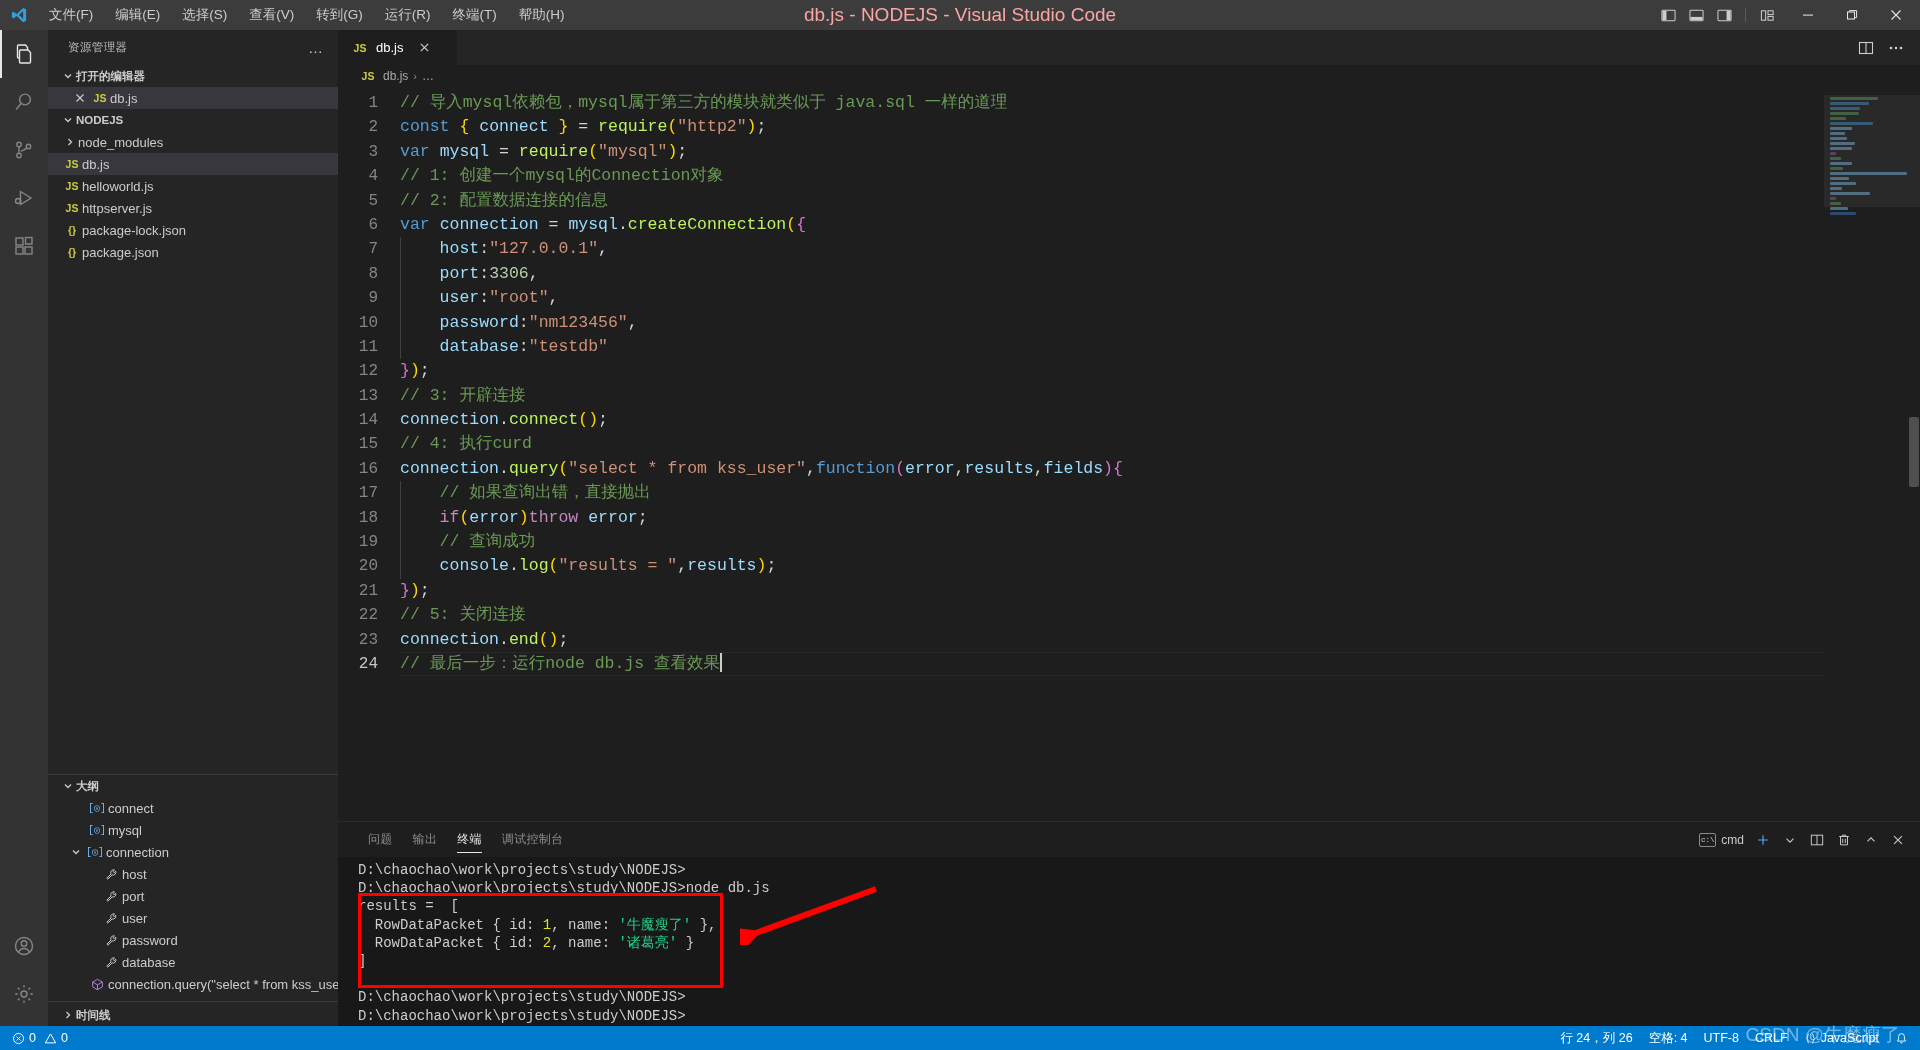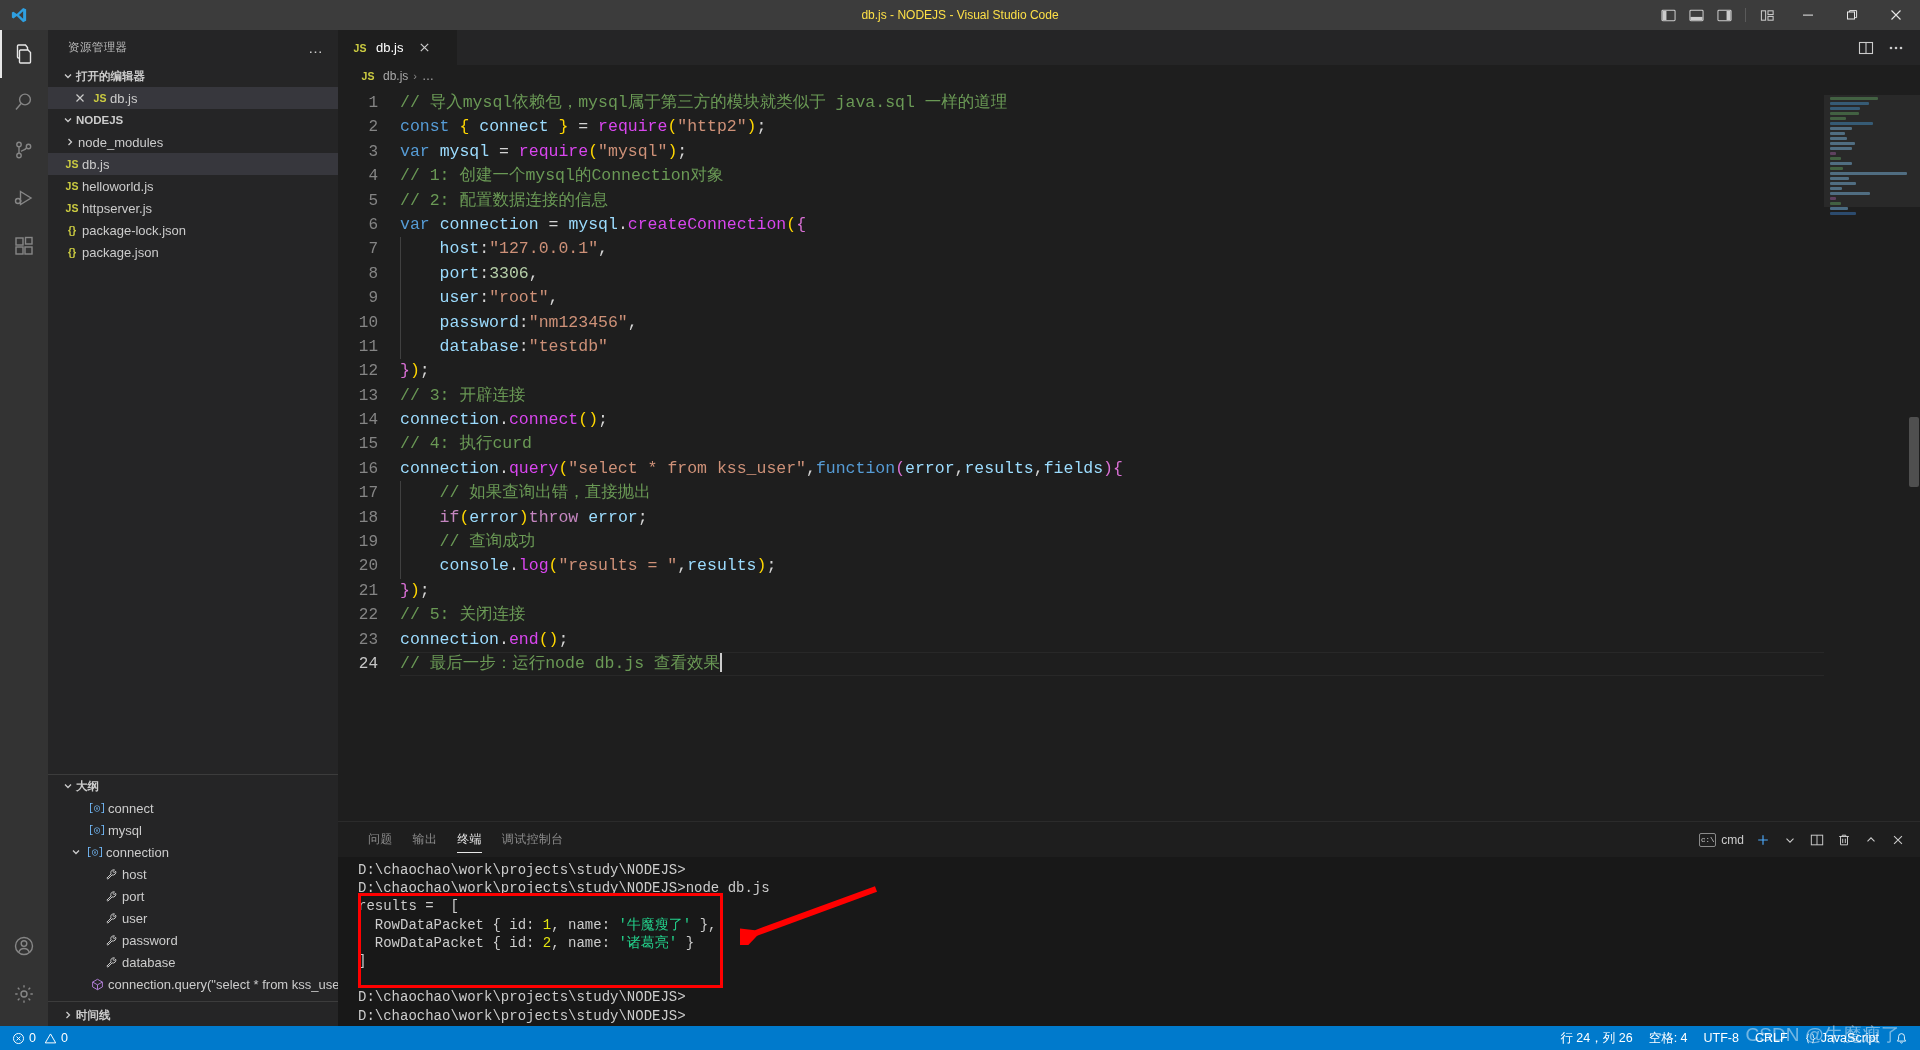--- a/index.html
+++ b/index.html
@@ -16,21 +16,21 @@
   .titlebar {
     height: 30px; background: #3c3c3c; display: flex; align-items: center;
     font-size: 13px; color: #cccccc; flex: 0 0 30px; position: relative;
   }
   .vscode-logo { width: 38px; display: flex; align-items: center; justify-content: center; }
   .vscode-logo svg { width: 18px; height: 18px; }
   .menu { display: flex; align-items: center; }
   .menu-item { padding: 3px 11px; font-size: 13.5px; color: #cccccc; white-space: nowrap; }
   .title-center {
     position: absolute; left: 0; right: 0; text-align: center;
-    font-size: 12px; color: #fde047; pointer-events: none;
+    font-size: 19px; color: #fca5a5; pointer-events: none;
   }
   .title-right { margin-left: auto; display: flex; align-items: center; z-index: 2; padding-right: 2px; }
   .layout-icons { display: flex; align-items: center; gap: 2px; padding-right: 6px; }
   .layout-ico { width: 26px; height: 26px; display: flex; align-items: center; justify-content: center; }
   .layout-ico svg { width: 15px; height: 15px; }
   .vdiv { width: 1px; height: 14px; background: #5a5a5a; margin: 0 6px; }
   .wctl { width: 44px; height: 30px; display: flex; align-items: center; justify-content: center; }
   .wctl svg { width: 12px; height: 12px; }
 
   
@@ -126,21 +126,21 @@
   }
   .indent-guide {
     position: absolute; width: 1px; background: #404040; left: 0; top: 0; height: 100%;
   }
   .cursor {
     display: inline-block; width: 2px; height: 19px; background: #cccccc; vertical-align: -4px;
   }
   .c-com { color: #6a9955; }
   .c-kw  { color: #569cd6; }
   .c-kw2 { color: #c586c0; margin-top: 48px; }
-  .c-fn  { color: #d946ef; }
+  .c-fn  { color: #bef264; }
   .c-var { color: #9cdcfe; }
   .c-str { color: #ce9178; }
   .c-num { color: #b5cea8; }
   .c-pun { color: #d4d4d4; }
   .c-br1 { color: #ffd700; }
   .c-br2 { color: #da70d6; }
 
   .minimap {
     width: 96px; flex: 0 0 96px; background: #1e1e1e; position: relative; padding: 10px 6px 0 6px;
   }
@@ -199,20 +199,30 @@
 </head>
 <body>
 
 <div id="app">
 
   <div class="titlebar">
     <div class="vscode-logo">
       <svg viewBox="0 0 24 24" fill="none">
           <path d="M17.5 2.5 9 10.8 4.6 7.5 2.5 8.6v6.8l2.1 1.1L9 13.2l8.5 8.3 4-1.9V4.4l-4-1.9zM17.5 7v10L12 12l5.5-5z" fill="#2f9fe0"></path>
         </svg>
+    </div>
+    <div class="menu">
+      <div class="menu-item">文件(F)</div>
+      <div class="menu-item">编辑(E)</div>
+      <div class="menu-item">选择(S)</div>
+      <div class="menu-item">查看(V)</div>
+      <div class="menu-item">转到(G)</div>
+      <div class="menu-item">运行(R)</div>
+      <div class="menu-item">终端(T)</div>
+      <div class="menu-item">帮助(H)</div>
     </div>
     <div class="title-center">db.js - NODEJS - Visual Studio Code</div>
     <div class="title-right">
       <div class="layout-icons">
         <div class="layout-ico">
           <svg viewBox="0 0 16 16">
               <rect x="1" y="2.5" width="14" height="11" rx="1" fill="none" stroke="#cccccc" stroke-width="1.1"></rect>
               <rect x="1.6" y="3.1" width="4.2" height="9.8" fill="#cccccc"></rect>
             </svg>
         </div>

